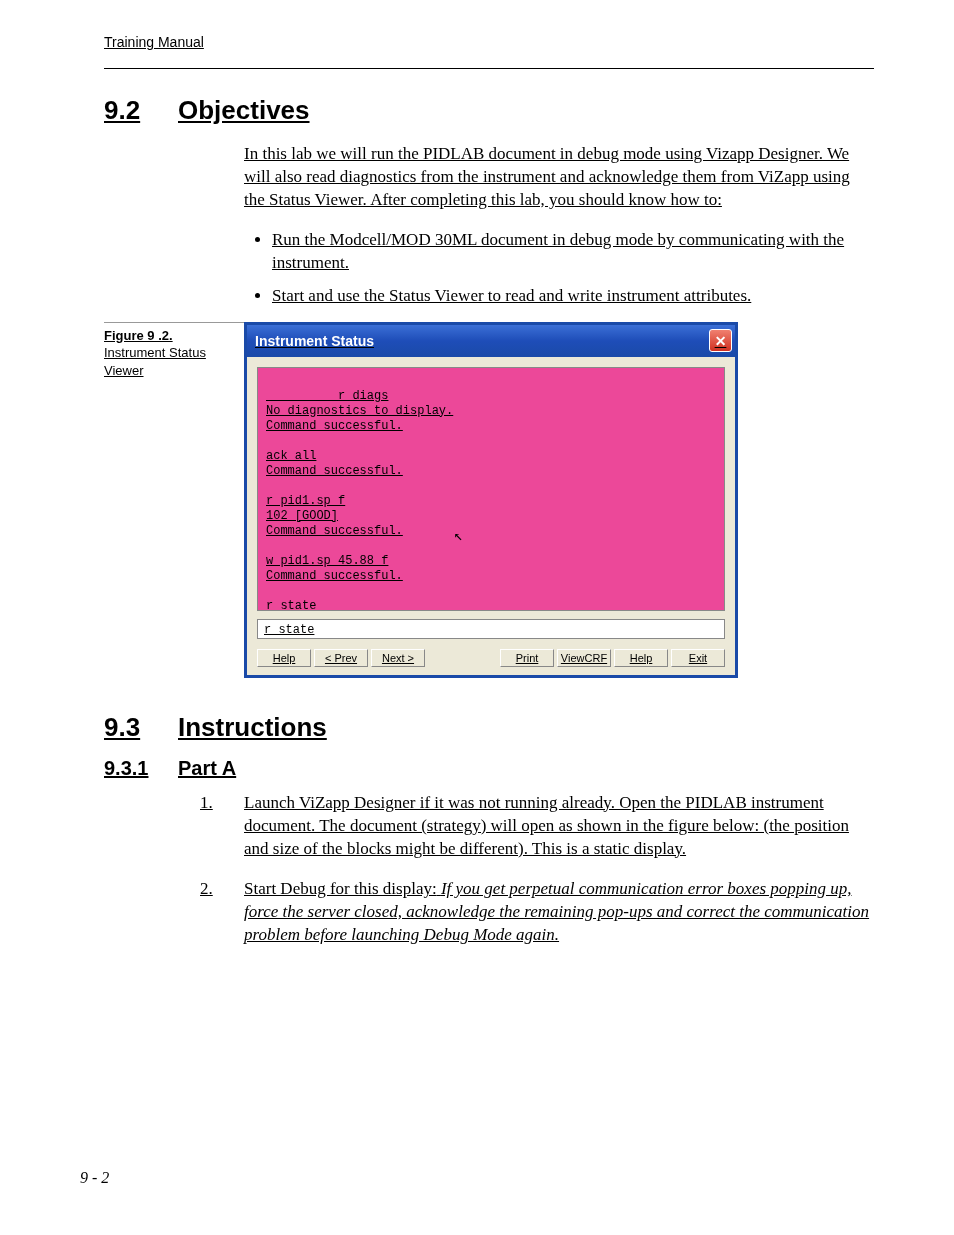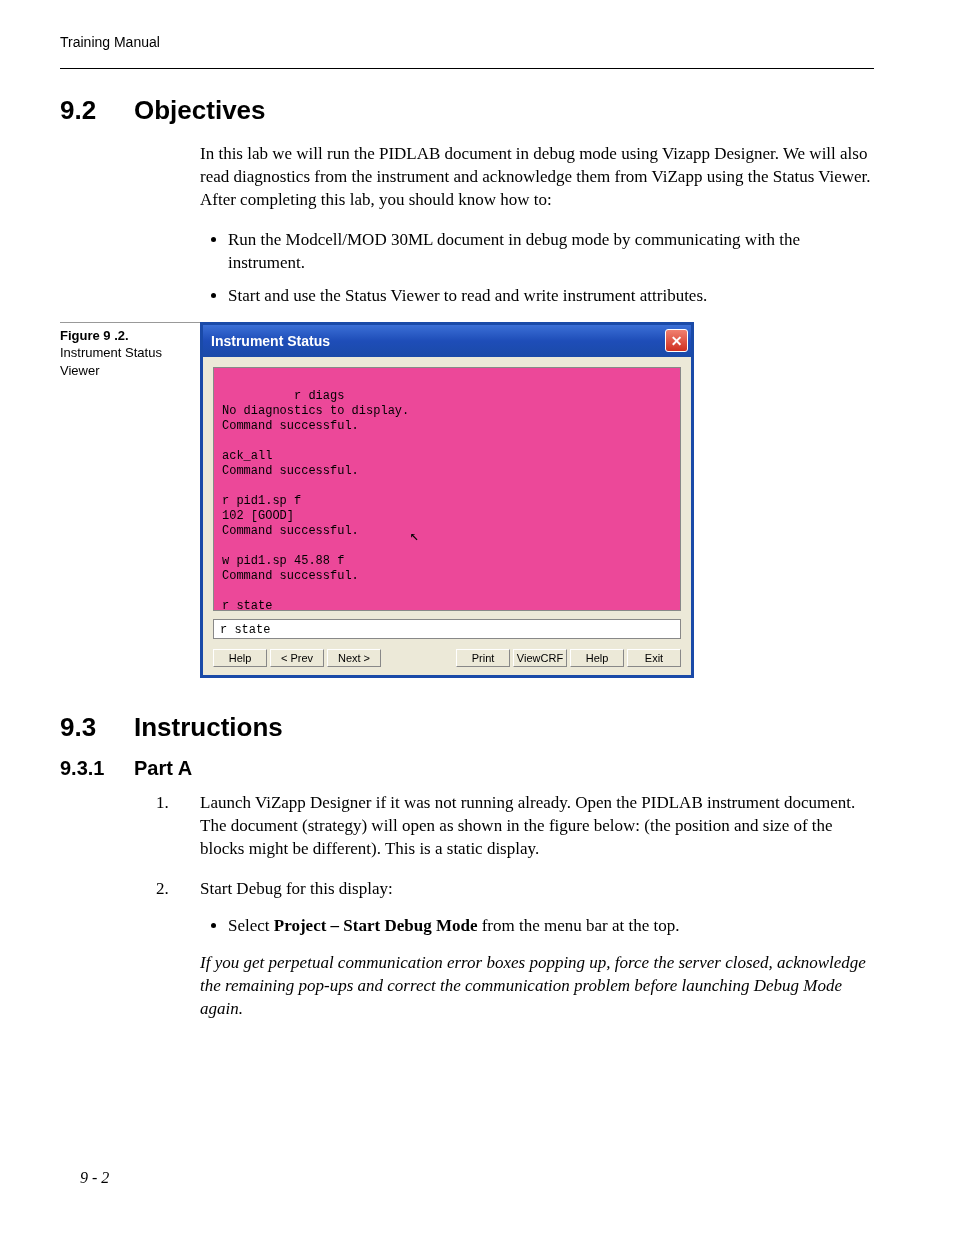--- a/index.html
+++ b/index.html
@@ -6,22 +6,23 @@
     margin: 0;
     padding: 0;
     font-family: "Times New Roman", Times, serif;
     background: #fff;
     color: #000;
   }
   .page {
     width: 954px;
     height: 1235px;
     box-sizing: border-box;
-    padding: 34px 80px 30px 60px;
+    padding: 34px 80px 30px 104px;
     position: relative;
+    text-decoration: underline;
   }
   .running-head {
     font-family: Arial, Helvetica, sans-serif;
     font-size: 14px;
     margin-bottom: 18px;
   }
   .running-head .sub {
     font-weight: bold;
     margin-top: 18px;
   }
@@ -265,24 +266,19 @@
 
   <div class="numlist">
     <div class="numitem">
       <div class="n">1.</div>
       <div class="t">Launch ViZapp Designer if it was not running already. Open the PIDLAB instrument document. The document (strategy) will open as shown in the figure below: (the position and size of the blocks might be different). This is a static display.</div>
     </div>
     <div class="numitem">
       <div class="n">2.</div>
       <div class="t">
         <span>Start Debug for this display:</span>
-        <ul>
-          <li>
-            <span>Select </span><b>Project – Start Debug Mode</b><span> from the menu bar at the top.</span>
-          </li>
-        </ul>
         <em class="note">If you get perpetual communication error boxes popping up, force the server closed, acknowledge the remaining pop-ups and correct the communication problem before launching Debug Mode again.</em>
       </div>
     </div>
   </div>
 
   <div class="page-footer">9 - 2</div>
 </div>
 
 </body></html>

